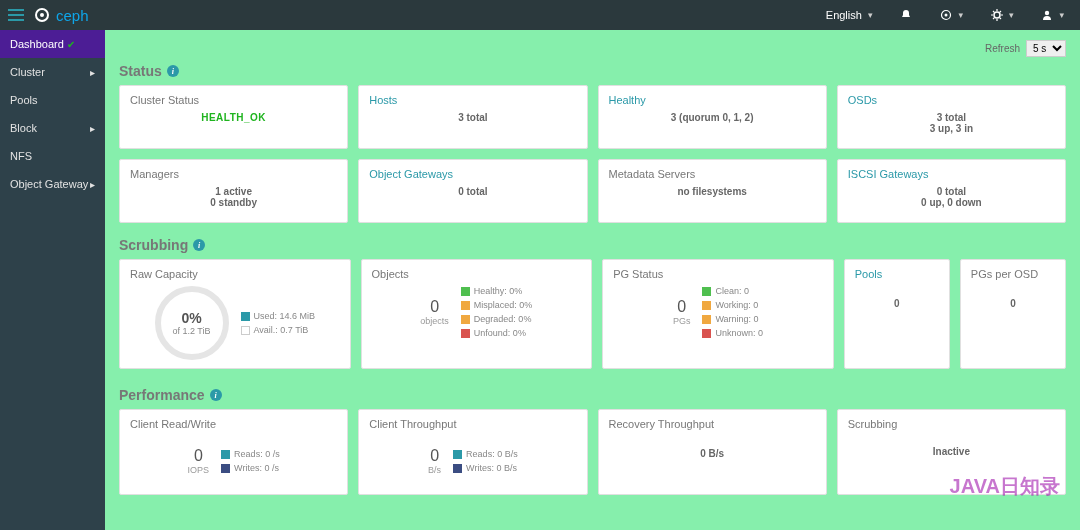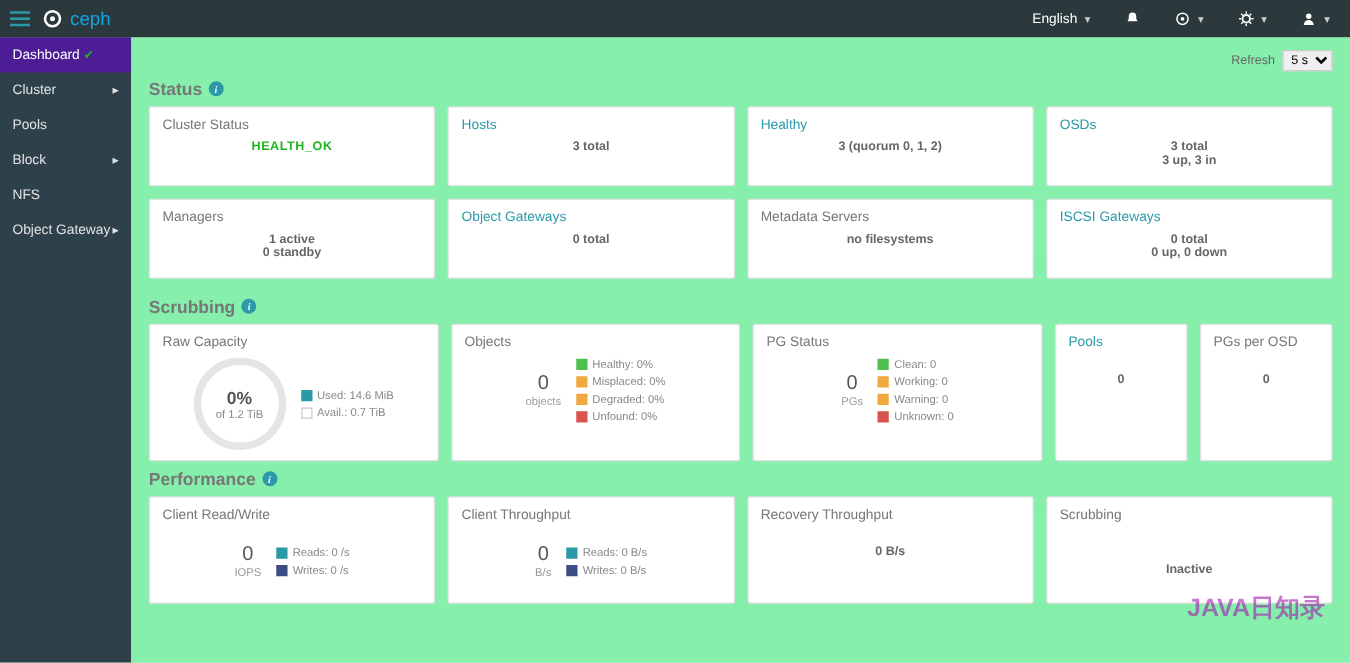--- a/index.html
+++ b/index.html
@@ -12,21 +12,21 @@
 .topbar-right .ti{display:flex;align-items:center;gap:3px;cursor:pointer}
 .sidebar{position:absolute;top:30px;left:0;width:105px;bottom:0;background:#2e414a;color:#e2e2e2}
 .sb-item{display:flex;justify-content:space-between;align-items:center;padding:8px 10px;font-size:11px;cursor:pointer;border-bottom:0}
 .sb-item.active{background:#4c1d95;color:#fff}
 .main{position:absolute;top:30px;left:105px;right:0;bottom:0;padding:10px 14px;overflow:auto;background:#86efac}
 .refresh-row{display:flex;justify-content:flex-end;align-items:center;gap:6px;font-size:10px;color:#666;margin-bottom:4px}
 .refresh-row select{font-size:10px;border:1px solid #ccc;padding:1px 2px}
 h2{font-size:14px;color:#777;font-weight:700;margin:6px 0;display:flex;align-items:center;gap:5px}
 .info-i{width:12px;height:12px;border-radius:50%;background:#2b99a8;color:#fff;font-size:8px;display:inline-flex;align-items:center;justify-content:center;font-style:italic;font-family:serif}
 .grid{display:grid;grid-template-columns:repeat(4,1fr);gap:10px;margin-bottom:14px}
-.grid5{display:grid;grid-template-columns:1.2fr 1.2fr 1.2fr .55fr .55fr;gap:10px;margin-bottom:6px}
+.grid5{display:grid;grid-template-columns:1.2fr 1.2fr 1.2fr .55fr .55fr;gap:10px;margin-bottom:18px}
 .card{background:#fff;border:1px solid #e0e0e0;border-radius:2px;padding:8px 10px;min-height:64px}
 .card-title{font-size:11px;color:#777;margin-bottom:6px}
 .card-title.link{color:#2b99a8}
 .card-body{text-align:center;font-size:10px;color:#666;font-weight:700}
 .health-ok{color:#1fb41f;font-weight:700;letter-spacing:.5px}
 .card-flex{display:flex;align-items:center;justify-content:center;gap:12px}
 .donut{width:74px;height:74px;border-radius:50%;border:6px solid #e5e5e5;display:flex;flex-direction:column;align-items:center;justify-content:center;color:#555}
 .donut b{font-size:14px;color:#555}
 .donut small{font-size:9px;color:#888}
 .leg{display:flex;flex-direction:column;gap:4px;font-size:9px;color:#888}
@@ -275,18 +275,18 @@
             </div>
           </div>
         </div>
       </div>
       <div class="card">
         <div class="card-title">Recovery Throughput</div>
         <div class="card-body" style="margin-top:18px">0 B/s</div>
       </div>
       <div class="card">
         <div class="card-title">Scrubbing</div>
-        <div class="card-body" style="margin-top:32px">Inactive</div>
+        <div class="card-body" style="margin-top:16px">Inactive</div>
       </div>
     </div>
 </div>
 
 <div style="position:absolute;right:20px;bottom:30px;font-size:20px;color:#a21caf;opacity:.6;font-weight:700">JAVA日知录</div>
 
 </body></html>

